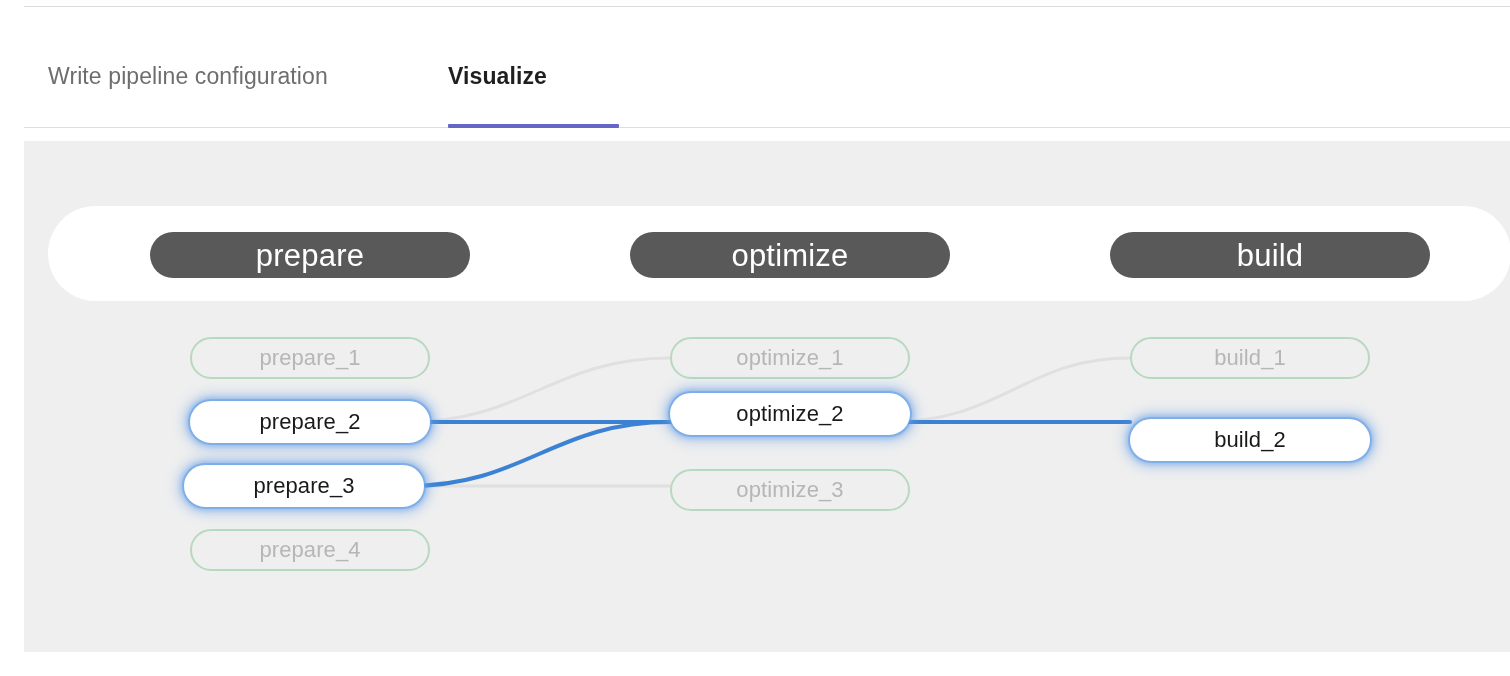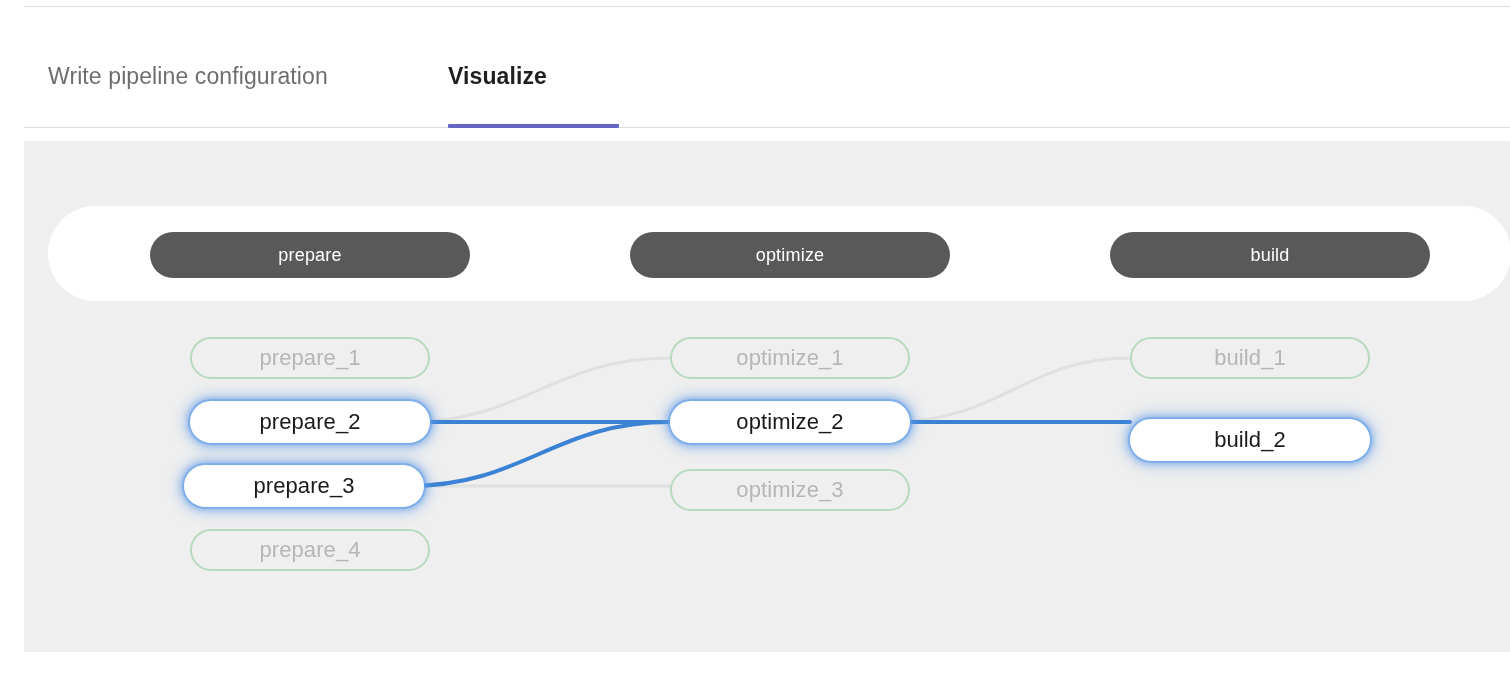--- a/index.html
+++ b/index.html
@@ -112,21 +112,21 @@
     height: 46px;
     background: #595959;
     border-radius: 23px;
     display: flex;
     align-items: center;
     justify-content: center;
     cursor: pointer;
   }
   .stage-pill-label {
     color: #ffffff;
-    font-size: 18px;
+    font-size: 31px;
     font-weight: 400;
     letter-spacing: 0.2px;
     line-height: 23px;
   }
 
   
   .edges {
     position: absolute;
     left: 0;
     top: 0;
@@ -231,21 +231,21 @@
     <div class="node active" style="left:160px; top:324px;">
       <span class="node-label">prepare_3</span>
     </div>
     <div class="node dim" style="left:166px; top:388px;">
       <span class="node-label">prepare_4</span>
     </div>
 
     <div class="node dim" style="left:646px; top:196px;">
       <span class="node-label">optimize_1</span>
     </div>
-    <div class="node active" style="left:646px; top:260px;">
+    <div class="node active" style="left:646px; top:252px;">
       <span class="node-label">optimize_2</span>
     </div>
     <div class="node dim" style="left:646px; top:328px;">
       <span class="node-label">optimize_3</span>
     </div>
 
     <div class="node dim" style="left:1106px; top:196px;">
       <span class="node-label">build_1</span>
     </div>
     <div class="node active" style="left:1106px; top:260px;margin-top:18px;">

